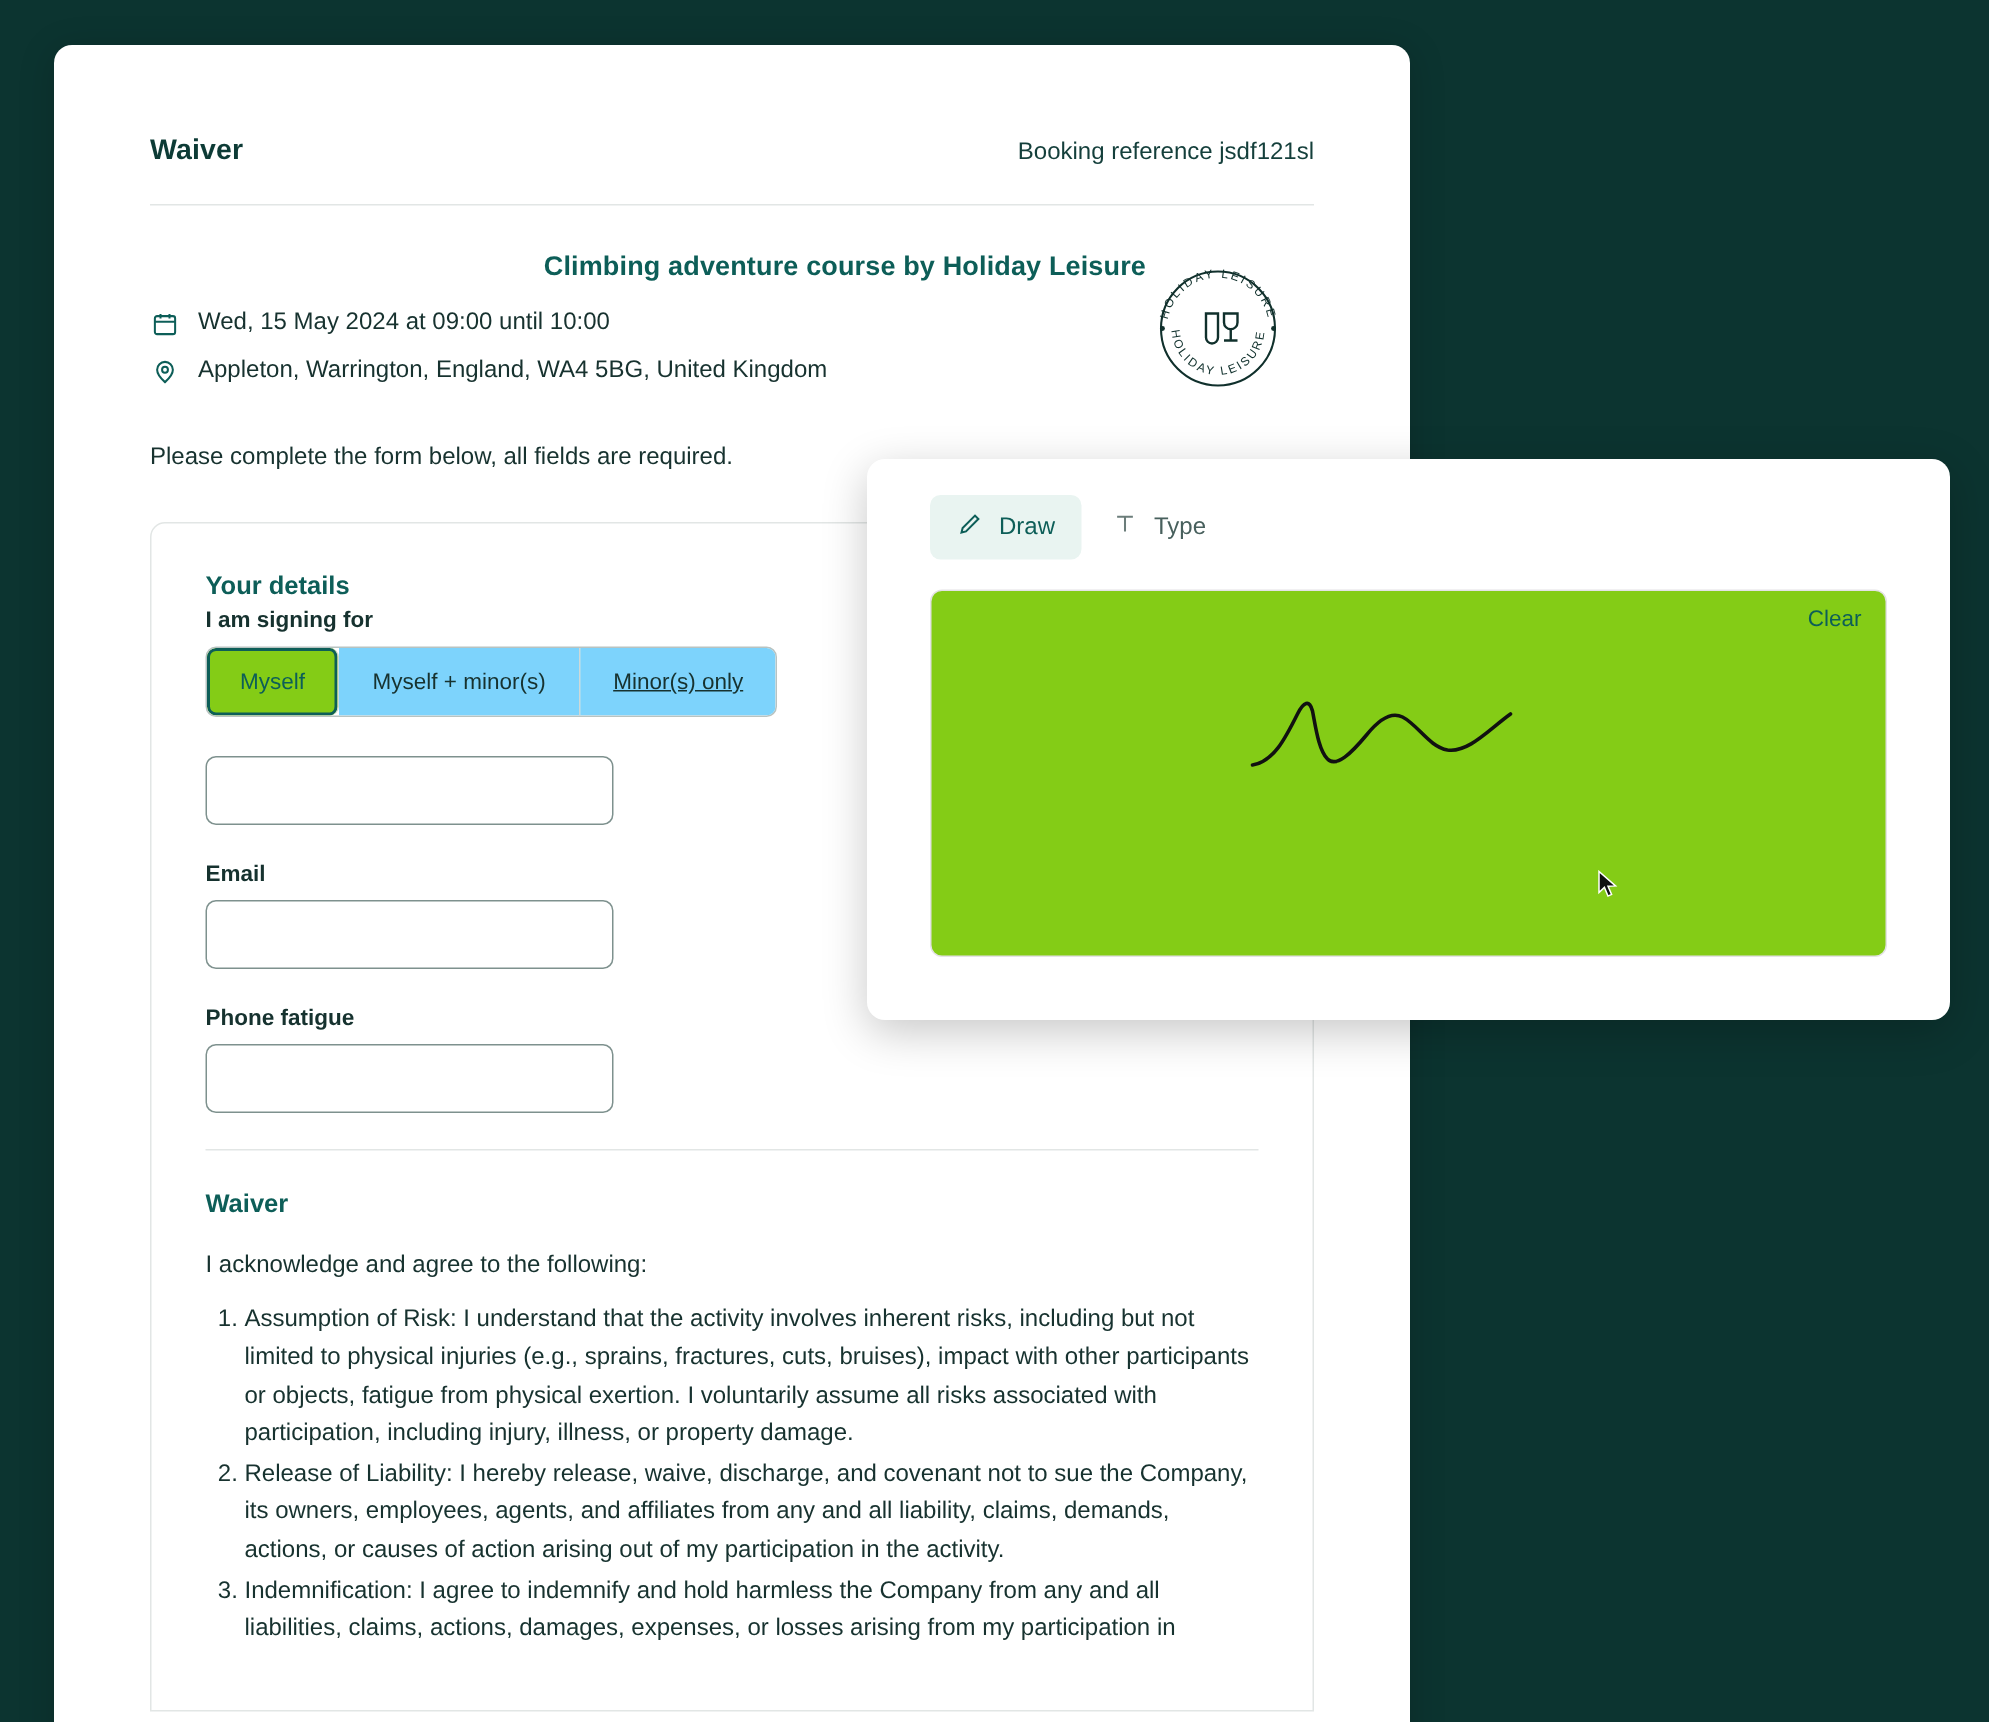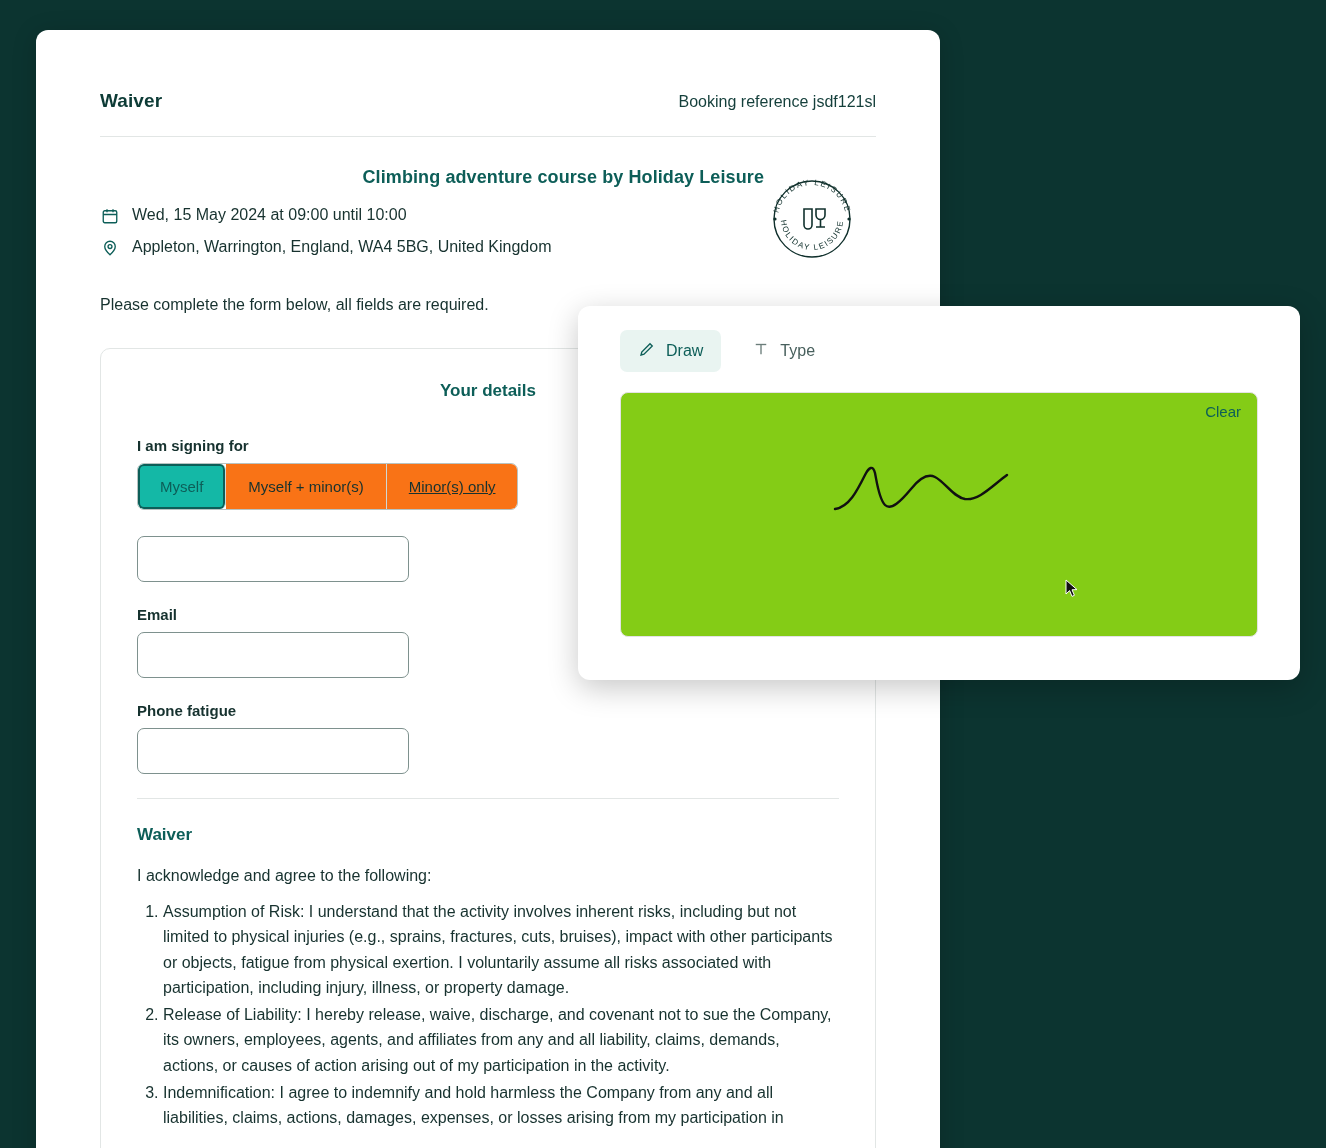--- a/index.html
+++ b/index.html
@@ -95,48 +95,47 @@
     border: 1px solid #e2e6e5;
     border-top-left-radius: 10px;
     border-top-right-radius: 10px;
     padding: 32px 36px 40px 36px;
     min-height: 760px;
   }
   .section-title {
     font-size: 17px;
     font-weight: bold;
     color: #0d5e58;
-    margin: 0 0 36px 0;
-    text-align: center;
+    margin: 0 0 4px 0;
   }
   .field-label {
     font-size: 15px;
     font-weight: bold;
     color: #16322f;
     margin-bottom: 9px;
   }
   .seg-group {
     display: inline-flex;
     border: 1px solid #b8c3c1;
     border-radius: 7px;
     overflow: hidden;
     margin-bottom: 26px;
   }
   .seg {
     padding: 14px 22px;
     font-size: 15px;
     color: #17322f;
-    background: #f97316;
+    background: #7dd3fc;
     border-right: 1px solid #cfd8d6;
     cursor: pointer;
     white-space: nowrap;
   }
   .seg:last-child { border-right: none; text-decoration: underline; }
   .seg.active {
-    background: #14b8a6;
+    background: #84cc16;
     color: #0d5e58;
     box-shadow: inset 0 0 0 2px #0d5e58;
     border-radius: 6px;
   }
   .text-input {
     display: block;
     width: 272px;
     height: 46px;
     border: 1px solid #7e918e;
     border-radius: 7px;
@@ -177,21 +176,21 @@
     left: 578px; top: 306px;
     width: 722px; height: 374px;
     background: #ffffff;
     border-radius: 12px;
     box-shadow: 0 8px 30px rgba(0,0,0,0.22);
     padding: 24px 42px 0 42px;
   }
   .sig-tabs {
     display: flex;
     align-items: center;
-    gap: 13px;
+    gap: 2px;
     margin-bottom: 20px;
   }
   .sig-tab {
     display: inline-flex;
     align-items: center;
     gap: 10px;
     padding: 10px 18px;
     font-size: 16px;
     border-radius: 7px;
     color: #48605d;

